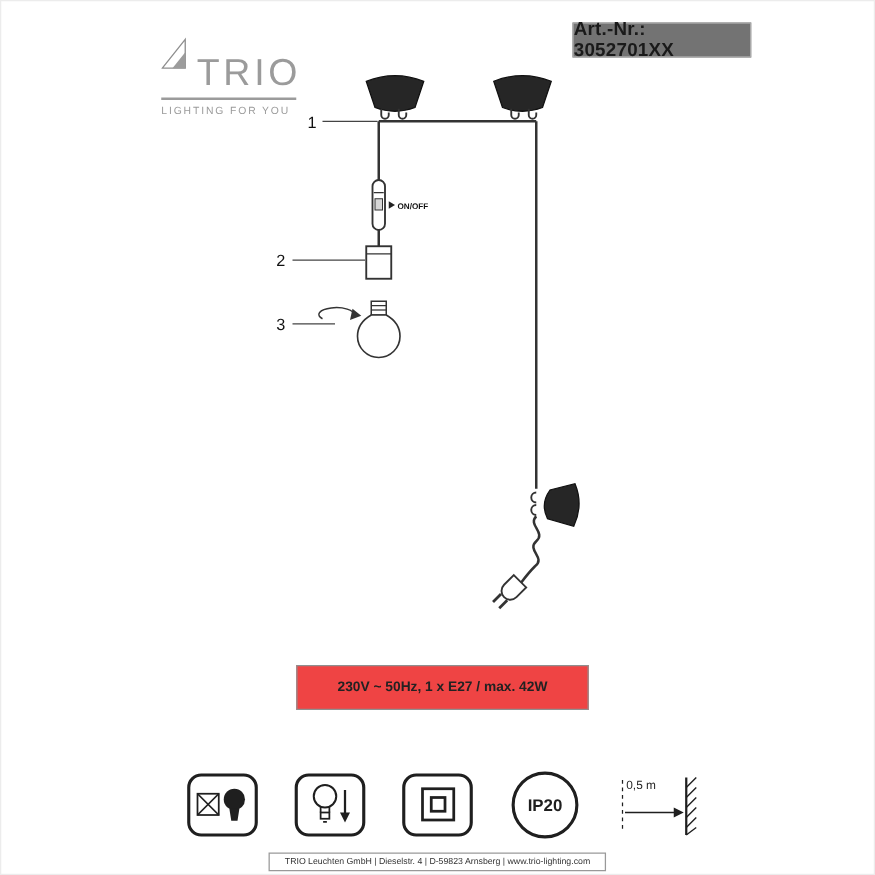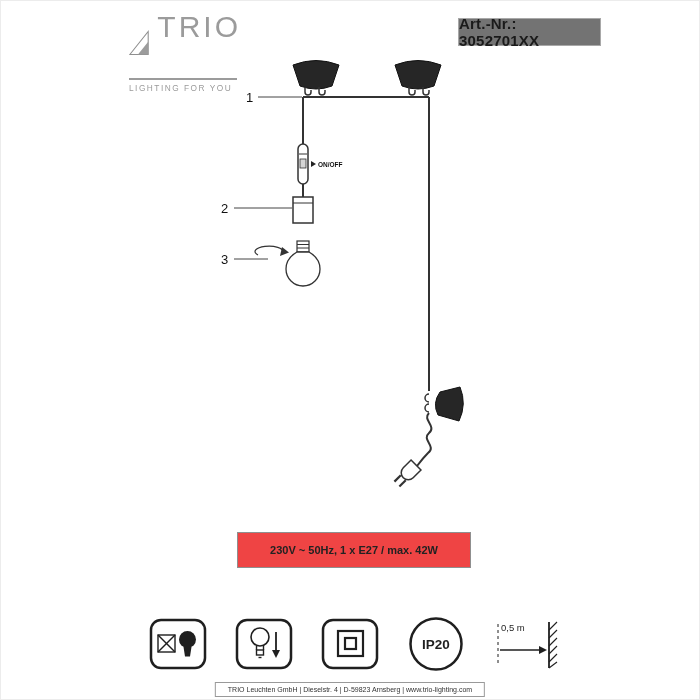--- a/index.html
+++ b/index.html
@@ -7,21 +7,21 @@
     position:relative; width:700px; height:700px; background:#fff;
     font-family:"Liberation Sans", sans-serif; overflow:hidden;
     border:1px solid #ececec; box-sizing:border-box; color:#1a1a1a;
   }
   .art-box {
     position:absolute; left:457px; top:17px; width:141px; height:26px;
     border:1px solid #a8a8a8; display:flex; align-items:center; justify-content:center;
     font-size:15px; font-weight:bold; letter-spacing:.2px; background:#737373;
   }
   .logo { position:absolute; left:128px; top:12px; width:112px; }
-  .logo-row { display:flex; align-items:flex-start; gap:7px; }
+  .logo-row { display:flex; align-items:flex-end; gap:7px; }
   .brand { font-size:30px; color:#9b9b9b; letter-spacing:3px; line-height:.95; }
   .logo-rule { border-top:2px solid #9b9b9b; margin-top:5px; width:108px; }
   .tagline { font-size:8.3px; color:#9b9b9b; letter-spacing:1.5px; margin-top:3px; white-space:nowrap; }
   .diagram-svg { position:absolute; left:0; top:0; }
   .spec-box {
     position:absolute; left:236px; top:531px; width:232px; height:34px;
     border:1px solid #8f8f8f; display:flex; align-items:center; justify-content:center;
     font-size:11px; font-weight:bold; color:#222; background:#ef4444;
   }
   .icons-row {

